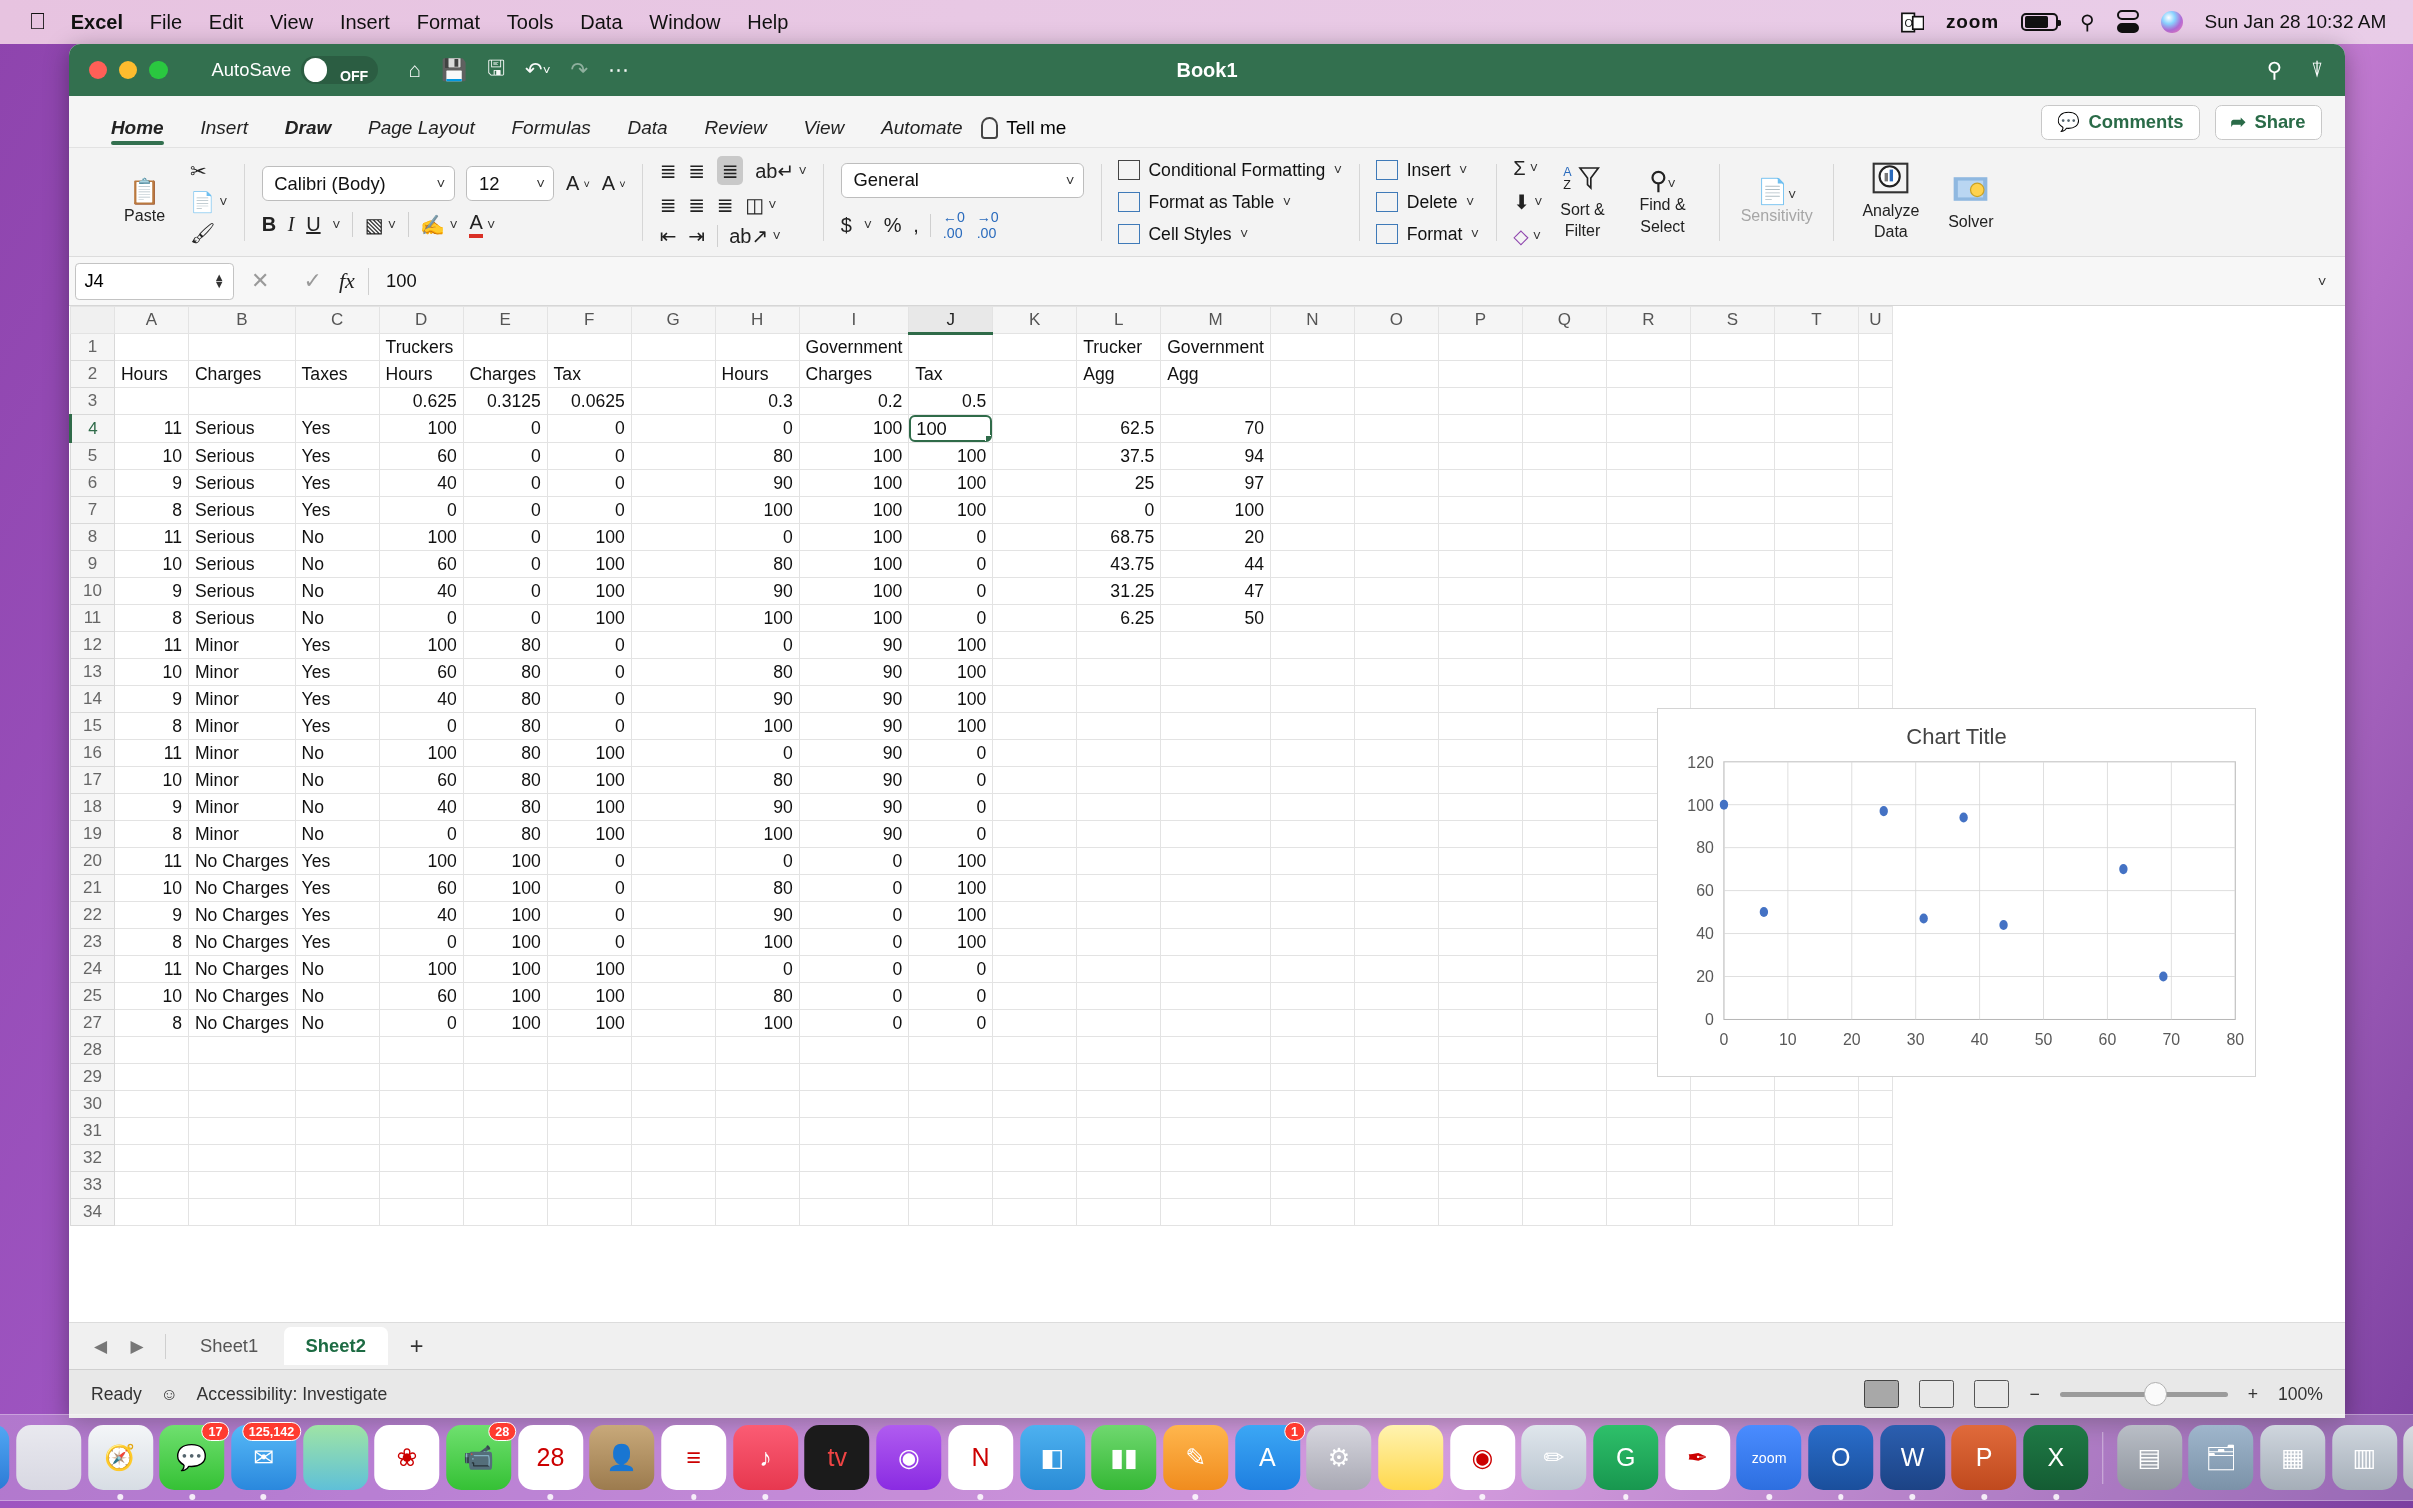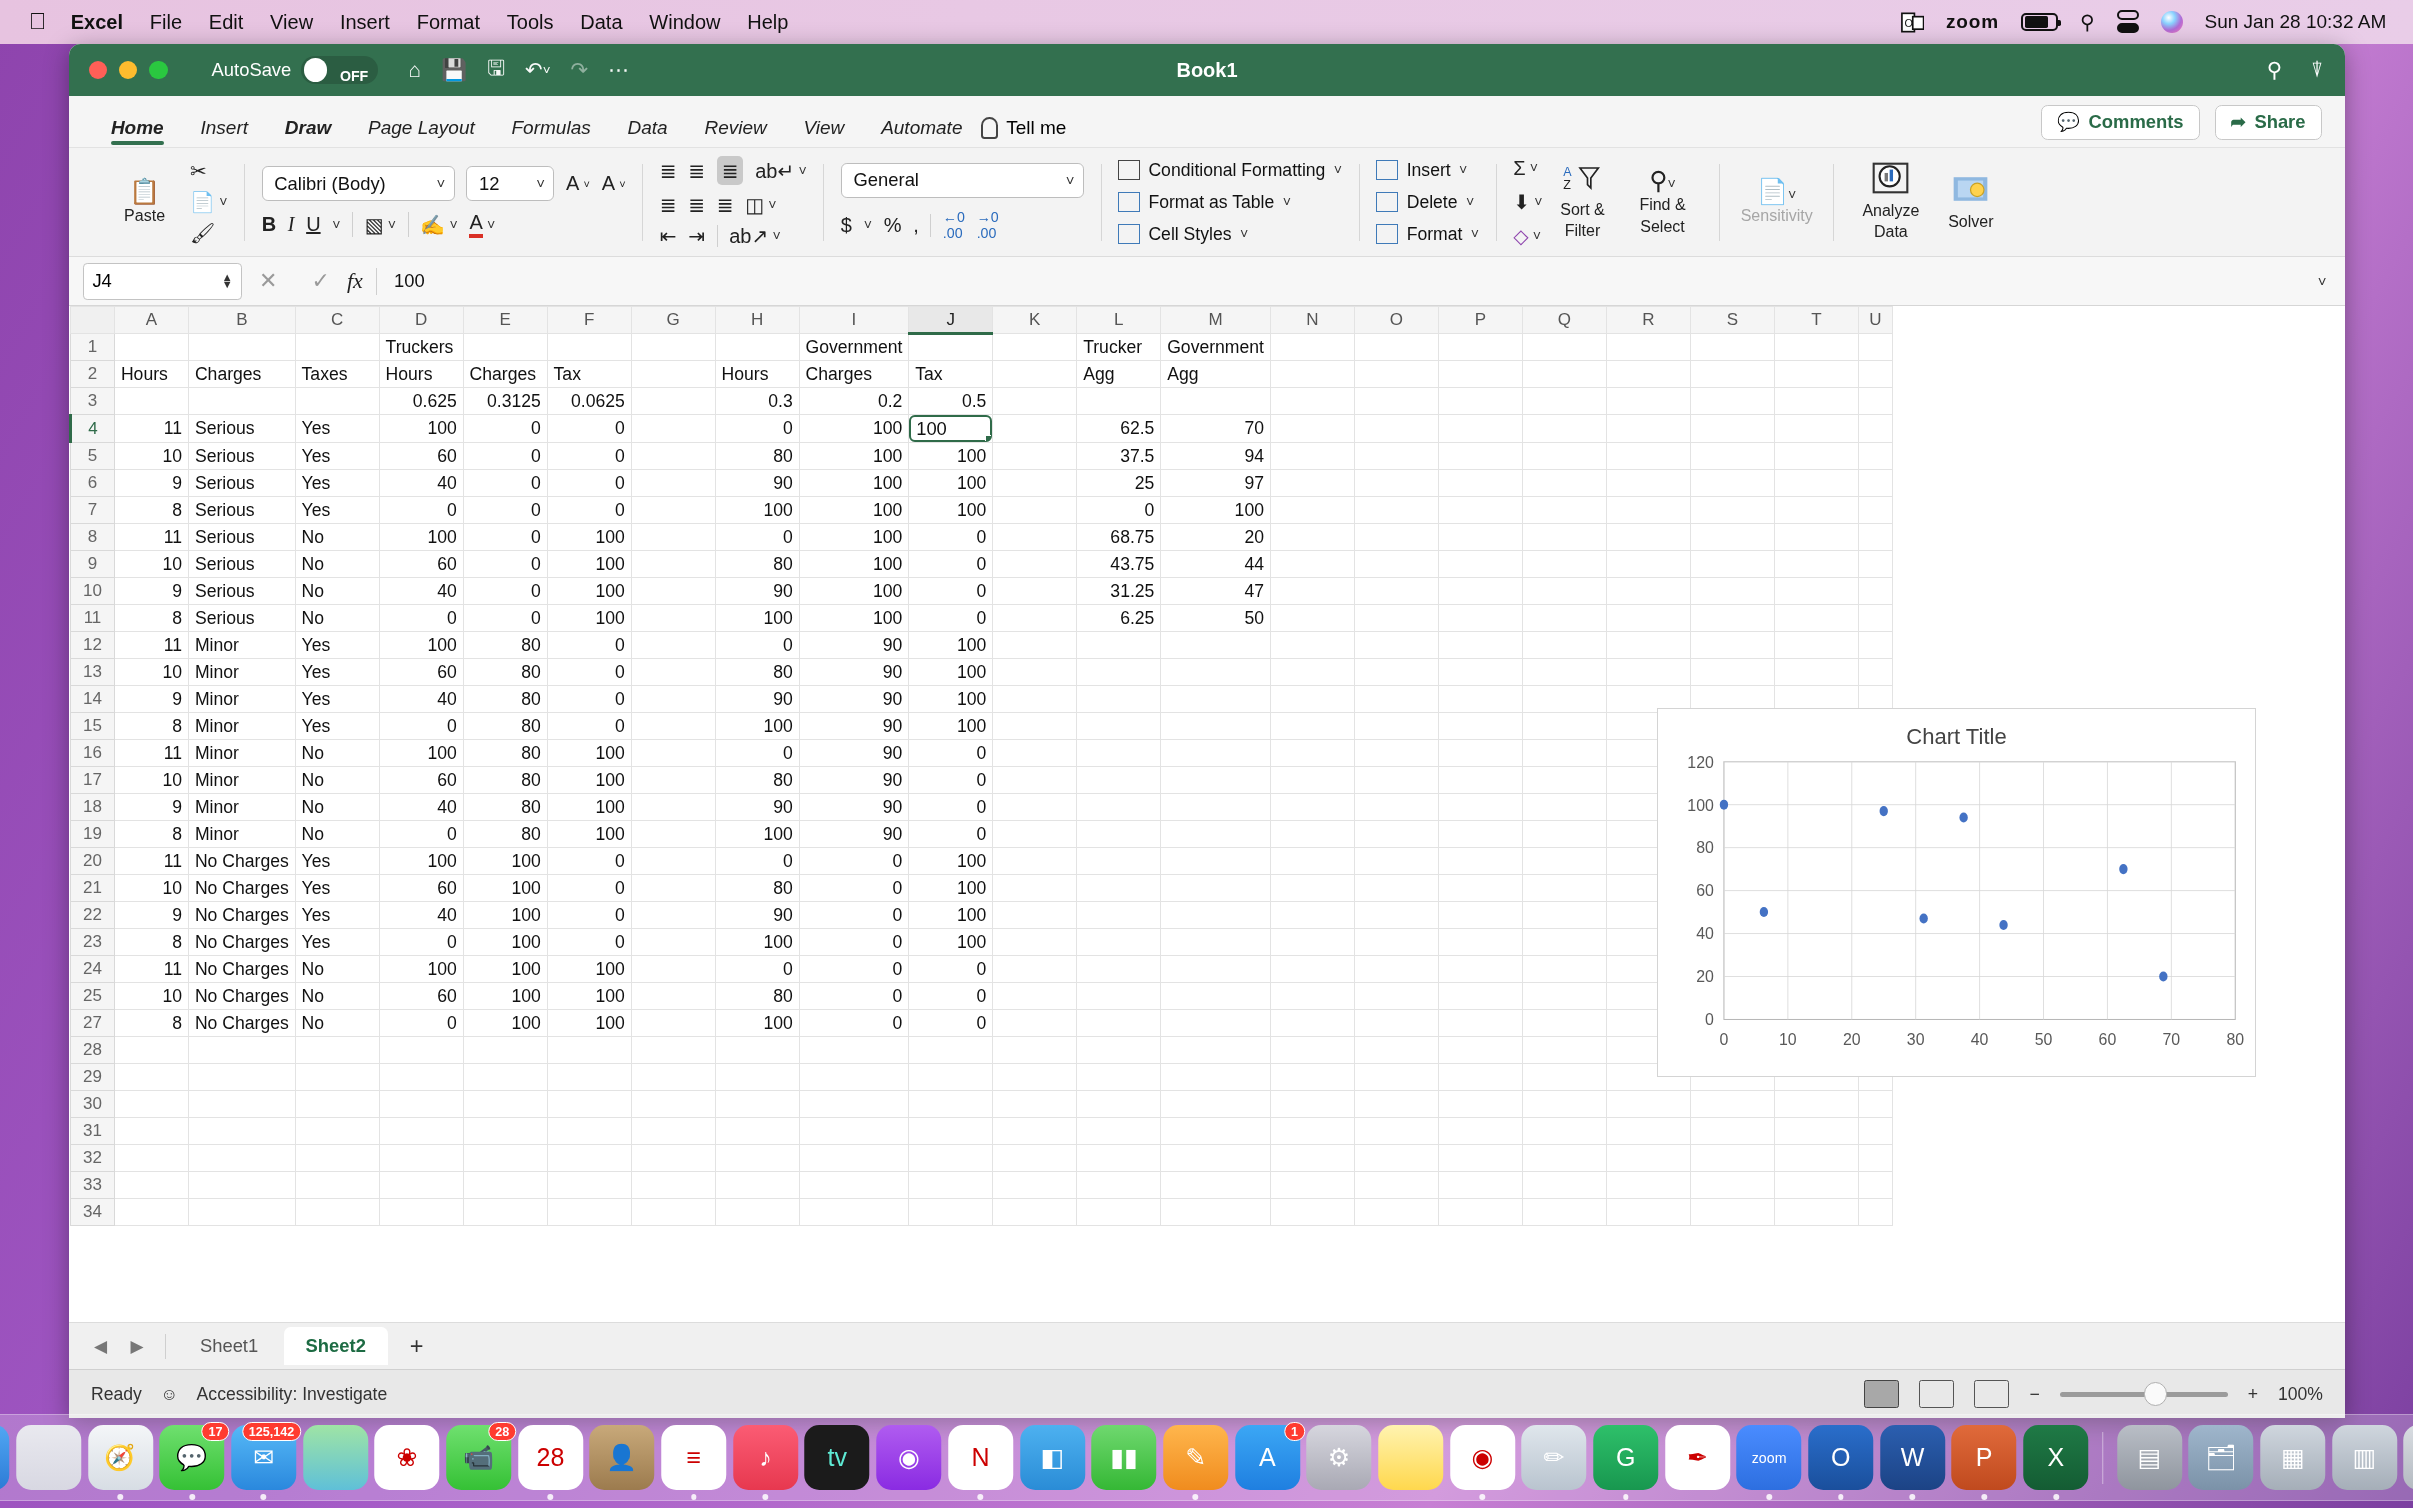--- a/index.html
+++ b/index.html
@@ -89,21 +89,21 @@
   .lbl-ico { display:flex; align-items:center; gap:8.4px; font-size:17.6px; color:#111;}
   .minigrid{width:22px;height:20px;display:inline-block;border:1.7px solid #3f7ab8;position:relative;}
   .minigrid.red{border-color:#444;}
   .vbtn { display:flex; flex-direction:column; align-items:center; font-size:16px; line-height:1.15;
       color:#222; width:80px; text-align:center; gap:3.4px;}
   .vbtn.dim{color:#a6a6a6;}
 
   
   #fbar { height:49px; background:#f7f7f7; display:flex; align-items:center;
       border-bottom:0.8px solid #d6d6d6; }
-  #namebox { width:159px; height:37px; margin-left:14px; background:#fff; border:0.8px solid #c3c3c3;
+  #namebox { width:159px; height:37px; margin-left:6px; background:#fff; border:0.8px solid #c3c3c3;
      border-radius:4.2px; display:flex; align-items:center; padding:0 8.4px; font-size:18.4px;}
   #namebox .spin{ margin-left:auto; display:flex; flex-direction:column; font-size:11px; line-height:7.5px; color:#333;}
   .fb-ico { font-size:22px; color:#9a9a9a; margin:0 17px;}
   .fx { font-style:italic; font-family:"Liberation Serif",serif; color:#222; font-size:22px;}
   #fcontent { flex:1; font-size:18.4px; padding-left:17px; color:#111;}
   #fbar .caret { margin-right:18.4px; font-size:15px; color:#333;}
 
   
   #gridwrap { position:relative; height:calc(1374px - 52px - 52px - 109px - 49px - 47px - 49px);
      overflow:hidden; background:#fff;}
@@ -1395,21 +1395,21 @@
     </div>
     <div class="dapp" style="background: rgb(255, 255, 255);">
       <span style="font-size: 25px; color: rgb(204, 0, 0);">≡</span>
       <span class="dot"></span>
     </div>
     <div class="dapp" style="background: linear-gradient(rgb(251, 92, 116), rgb(231, 56, 79));">
       <span style="font-size: 25px; color: rgb(255, 255, 255);">♪</span>
       <span class="dot"></span>
     </div>
     <div class="dapp" style="background: rgb(27, 27, 27);">
-      <span style="font-size: 25px; color: #5eead4;">tv</span>
+      <span style="font-size: 25px; color: #ef4444;">tv</span>
     </div>
     <div class="dapp" style="background: linear-gradient(rgb(176, 92, 240), rgb(138, 43, 226));">
       <span style="font-size: 25px; color: rgb(255, 255, 255);">◉</span>
     </div>
     <div class="dapp" style="background: rgb(255, 255, 255);">
       <span style="font-size: 25px; color: rgb(204, 0, 0);">N</span>
       <span class="dot"></span>
     </div>
     <div class="dapp" style="background: linear-gradient(rgb(77, 177, 240), rgb(42, 140, 214));">
       <span style="font-size: 25px; color: rgb(255, 255, 255);">◧</span>

